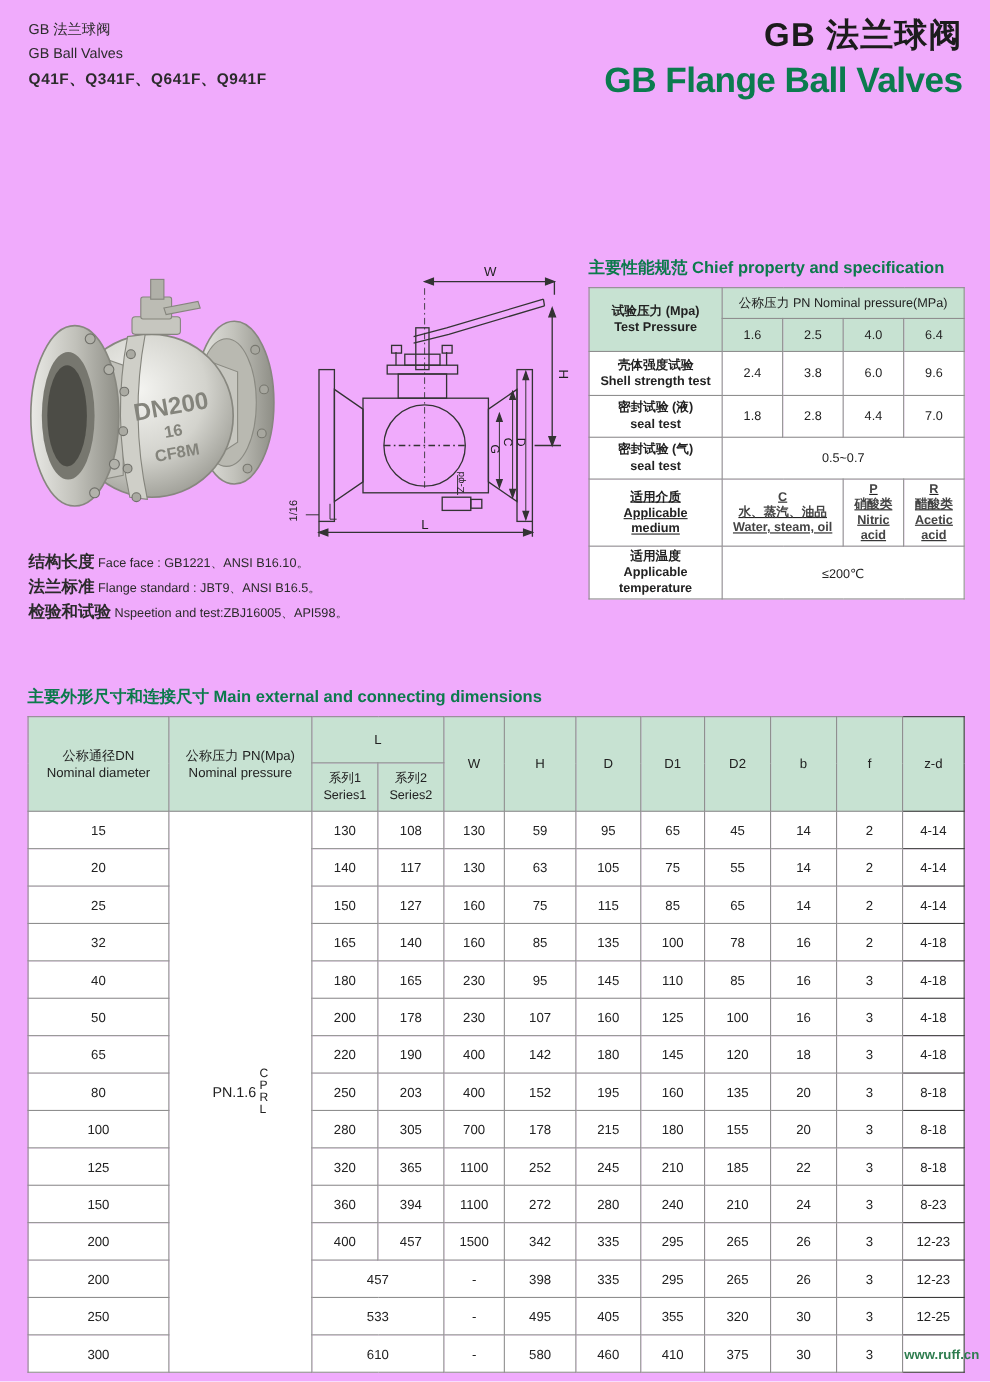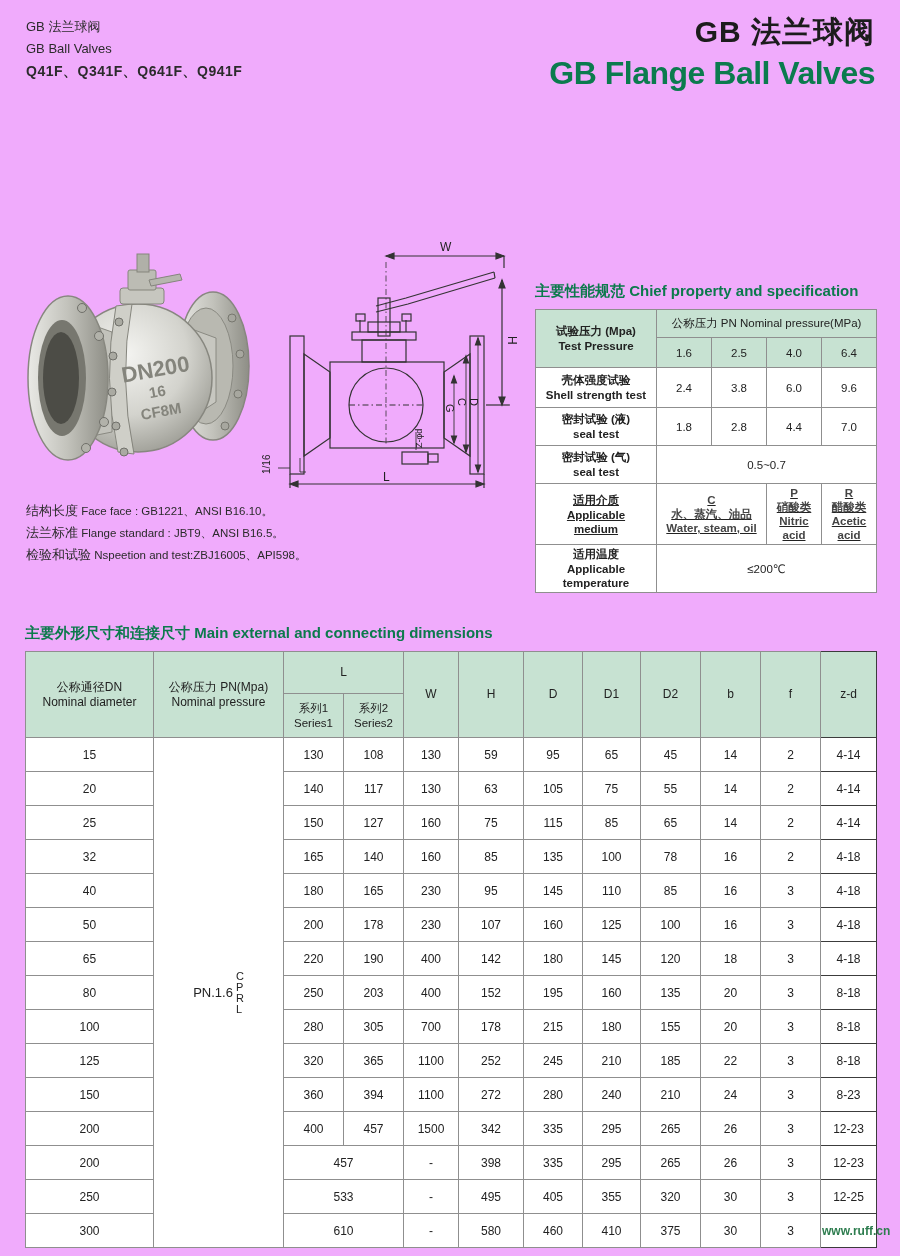--- a/index.html
+++ b/index.html
@@ -10,35 +10,35 @@
   .header-left{position:absolute;left:26px;top:16px;line-height:22px;font-size:13px;color:#2b2b2b;}
   .header-left .l3{font-size:14px;letter-spacing:.5px;font-weight:bold;}
   .header-right{position:absolute;right:25px;top:12px;text-align:right;}
   .title-zh{font-size:30px;font-weight:600;color:#1c1c1c;letter-spacing:1px;}
   .title-en{font-size:32px;font-weight:bold;color:#0b7b4e;margin-top:2px;letter-spacing:-0.5px;}
 
   
   .sec-title{font-size:15px;font-weight:bold;color:#0c7a4c;}
 
   
-  .spec{position:absolute;left:535px;top:234px;width:341px;margin-top:48px;}
+  .spec{position:absolute;left:535px;top:234px;width:341px;}
   .spec .sec-title{margin-bottom:8px;}
   table{border-collapse:collapse;}
   .spec-table{width:341px;table-layout:fixed;font-size:11.5px;}
   .spec-table td{border:1px solid #8f8f8f;text-align:center;vertical-align:middle;padding:2px 1px;background:#fff;}
   .spec-table .hdr{background:#c7e2d2;}
   .spec-table .lblcell{font-weight:600;line-height:14px;}
   .spec-table .zh{line-height:15px;}
   .spec-table .sub{color:#444;font-weight:600;line-height:14px;}
   .spec-table col.c0{width:121px;}
   .spec-table col.cN{width:55px;}
 
   
   .notes{position:absolute;left:26px;top:500px;line-height:21px;font-size:11.5px;color:#2b2b2b;}
-  .notes .zh{font-weight:normal;font-size:13px;}
+  .notes .zh{font-weight:bold;font-size:15px;}
 
   
   .photo{position:absolute;left:20px;top:226px;width:238px;height:272px;}
   .tech{position:absolute;left:256px;top:236px;width:262px;height:256px;}
   svg text{font-family:"Liberation Sans",sans-serif;}
 
   
   .dims{position:absolute;left:25px;top:624px;width:851px;}
   .dims .sec-title{margin-bottom:8px;}
   .dims-table{width:851px;table-layout:fixed;font-size:12px;}

